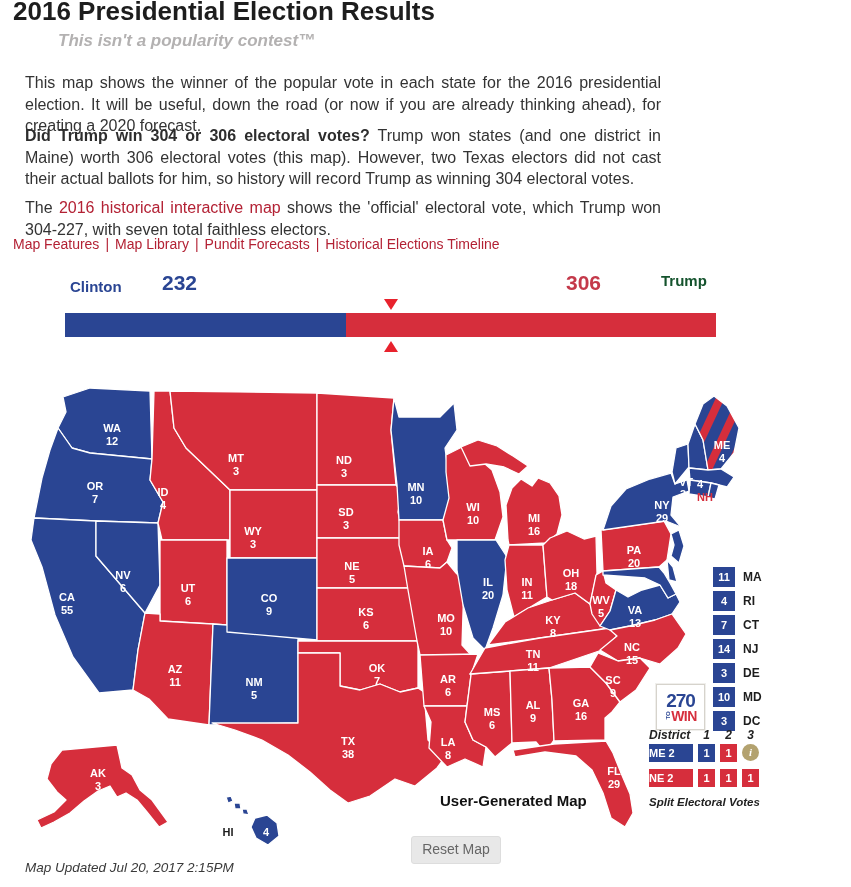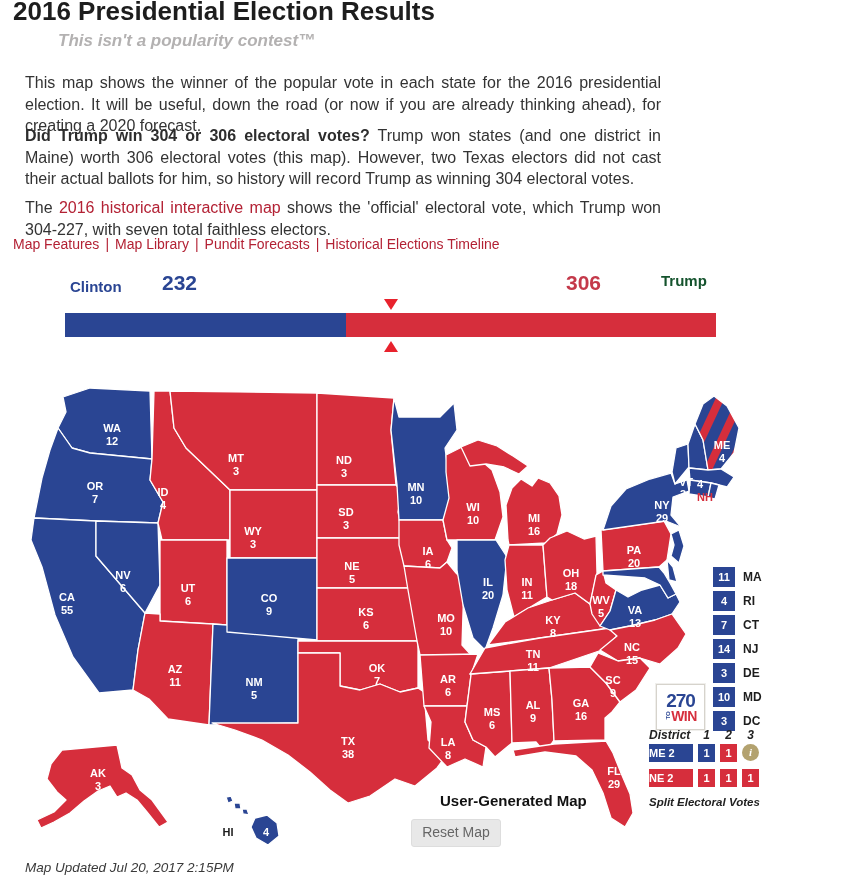--- a/index.html
+++ b/index.html
@@ -18,21 +18,21 @@
   .cand{font-weight:bold;font-size:15px;}
   .votes{font-weight:bold;font-size:21px;}
   .bar-seg{position:absolute;top:313px;height:24px;}
   .tri{width:0;height:0;position:absolute;left:384px;}
   .tri-down{top:299px;border-left:7px solid transparent;border-right:7px solid transparent;border-top:11px solid #e8222d;}
   .tri-up{top:341px;border-left:7px solid transparent;border-right:7px solid transparent;border-bottom:11px solid #e8222d;}
   
   #map{position:absolute;left:0;top:380px;width:851px;height:490px;}
   #map text{font-family:"Liberation Sans",sans-serif;font-weight:bold;font-size:11px;text-anchor:middle;}
   .map-caption{left:440px;top:792px;font-size:15px;font-weight:bold;color:#111;}
-  .reset-btn{left:411px;top:819px;width:88px;height:26px;background:#e8e8e8;border:1px solid #ddd;border-radius:3px;
+  .reset-btn{left:411px;top:836px;width:88px;height:26px;background:#e8e8e8;border:1px solid #ddd;border-radius:3px;
              color:#666;font-size:14px;text-align:center;line-height:25px;cursor:pointer;}
   
   #ev-list{left:713px;top:567px;}
   .ev-row{position:relative;height:24px;width:90px;}
   .ev-box{position:absolute;left:0;top:0;width:22px;height:20px;background:var(--dem);color:#fff;
           font-size:11px;font-weight:bold;text-align:center;line-height:20px;}
   .ev-lab{position:absolute;left:30px;top:3px;font-size:12px;font-weight:bold;color:#1d1d1d;}
   
   .logo{left:656px;top:684px;width:47px;height:44px;background:#fff;border:1px solid #d6d3cc;
         box-shadow:0 0 0 1px #f0efec;display:flex;flex-direction:column;align-items:center;justify-content:center;}

